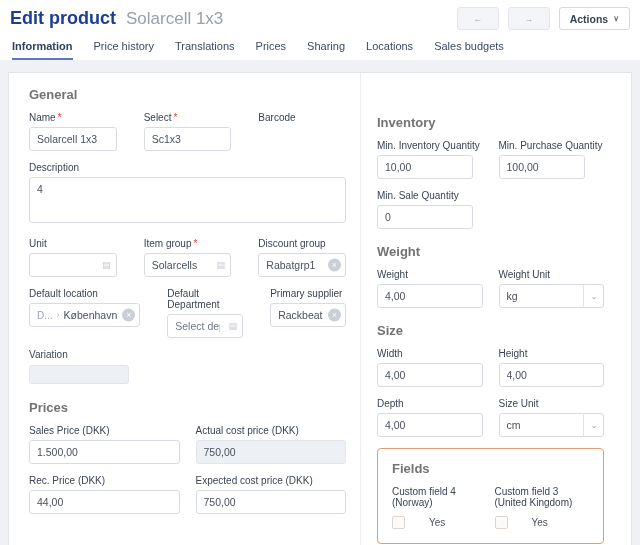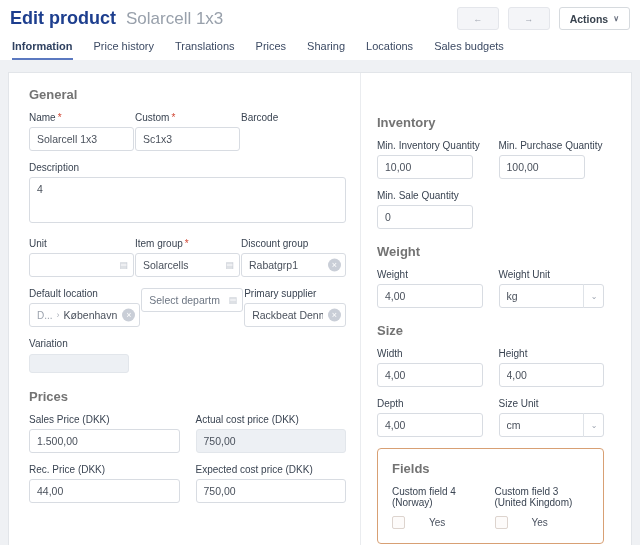--- a/index.html
+++ b/index.html
@@ -33,21 +33,21 @@
 
   .section-h { font-size:13px; color:#737373; font-weight:bold; margin-bottom:10px; }
   .label { display:block; font-size:10px; color:#3a4452; margin-bottom:4px; }
   .req { color:#d14836; margin-left:2px; }
   .f { margin-bottom:11px; }
 
   .input { width:100%; height:24px; border:1px solid #d8dce2; border-radius:3px;
     font-size:10.5px; color:#4a515c; padding:0 7px; font-family:inherit; background:#fff; outline:none; }
   textarea.input { height:46px; padding-top:5px; resize:none; }
   .input.dis { background:#edf0f4; border-color:#e2e6eb; }
-  .grid3 { display:grid; grid-template-columns:1fr 1fr 1fr; gap:0 1px; margin-bottom:11px; }
+  .grid3 { display:grid; grid-template-columns:1fr 1fr 1fr; gap:0 27px; margin-bottom:11px; }
   .grid2 { display:grid; grid-template-columns:1fr 1fr; gap:0 16px; margin-bottom:11px; }
 
   .selwrap { position:relative; }
   .icon-right { position:absolute; right:6px; top:50%; transform:translateY(-50%);
     color:#c2c7d0; font-size:9px; }
   .clear-ic { position:absolute; right:5px; top:50%; transform:translateY(-50%);
     width:13px; height:13px; border-radius:50%; background:#c9ced7; color:#fff;
     font-size:9px; line-height:13px; text-align:center; cursor:pointer; }
   .selwrap .input { padding-right:22px; }
   .placeholder-val { color:#6d7683; }
@@ -118,21 +118,21 @@
 
   <div class="col-left">
     <div class="section-h">General</div>
 
     <div class="grid3">
       <div>
         <span class="label"><span>Name</span><span class="req">*</span></span>
         <input class="input" value="Solarcell 1x3" style="">
       </div>
       <div>
-        <span class="label"><span>Custom</span><span class="req">*</span></span>
+        <span class="label"><span>Select</span><span class="req">*</span></span>
         <input class="input" value="Sc1x3" style="">
       </div>
       <div>
         <span class="label">Barcode</span>
       </div>
     </div>
 
     <div class="f">
       <span class="label">Description</span>
       <textarea class="input" style="">4</textarea>
@@ -168,20 +168,21 @@
         <div class="selwrap">
           <div class="input loc-input">
             <span class="loc-badge">D...</span>
             <span class="loc-chev">›</span>
             <span>København</span>
           </div>
           <span class="clear-ic">×</span>
         </div>
       </div>
       <div>
+        <span class="label">Default Department</span>
         <div class="selwrap">
           <input class="input placeholder-val" value="Select department" style="">
           <span class="icon-right">▤</span>
         </div>
       </div>
       <div>
         <span class="label">Primary supplier</span>
         <div class="selwrap">
           <input class="input" value="Rackbeat Denmark" style="">
           <span class="clear-ic">×</span>

